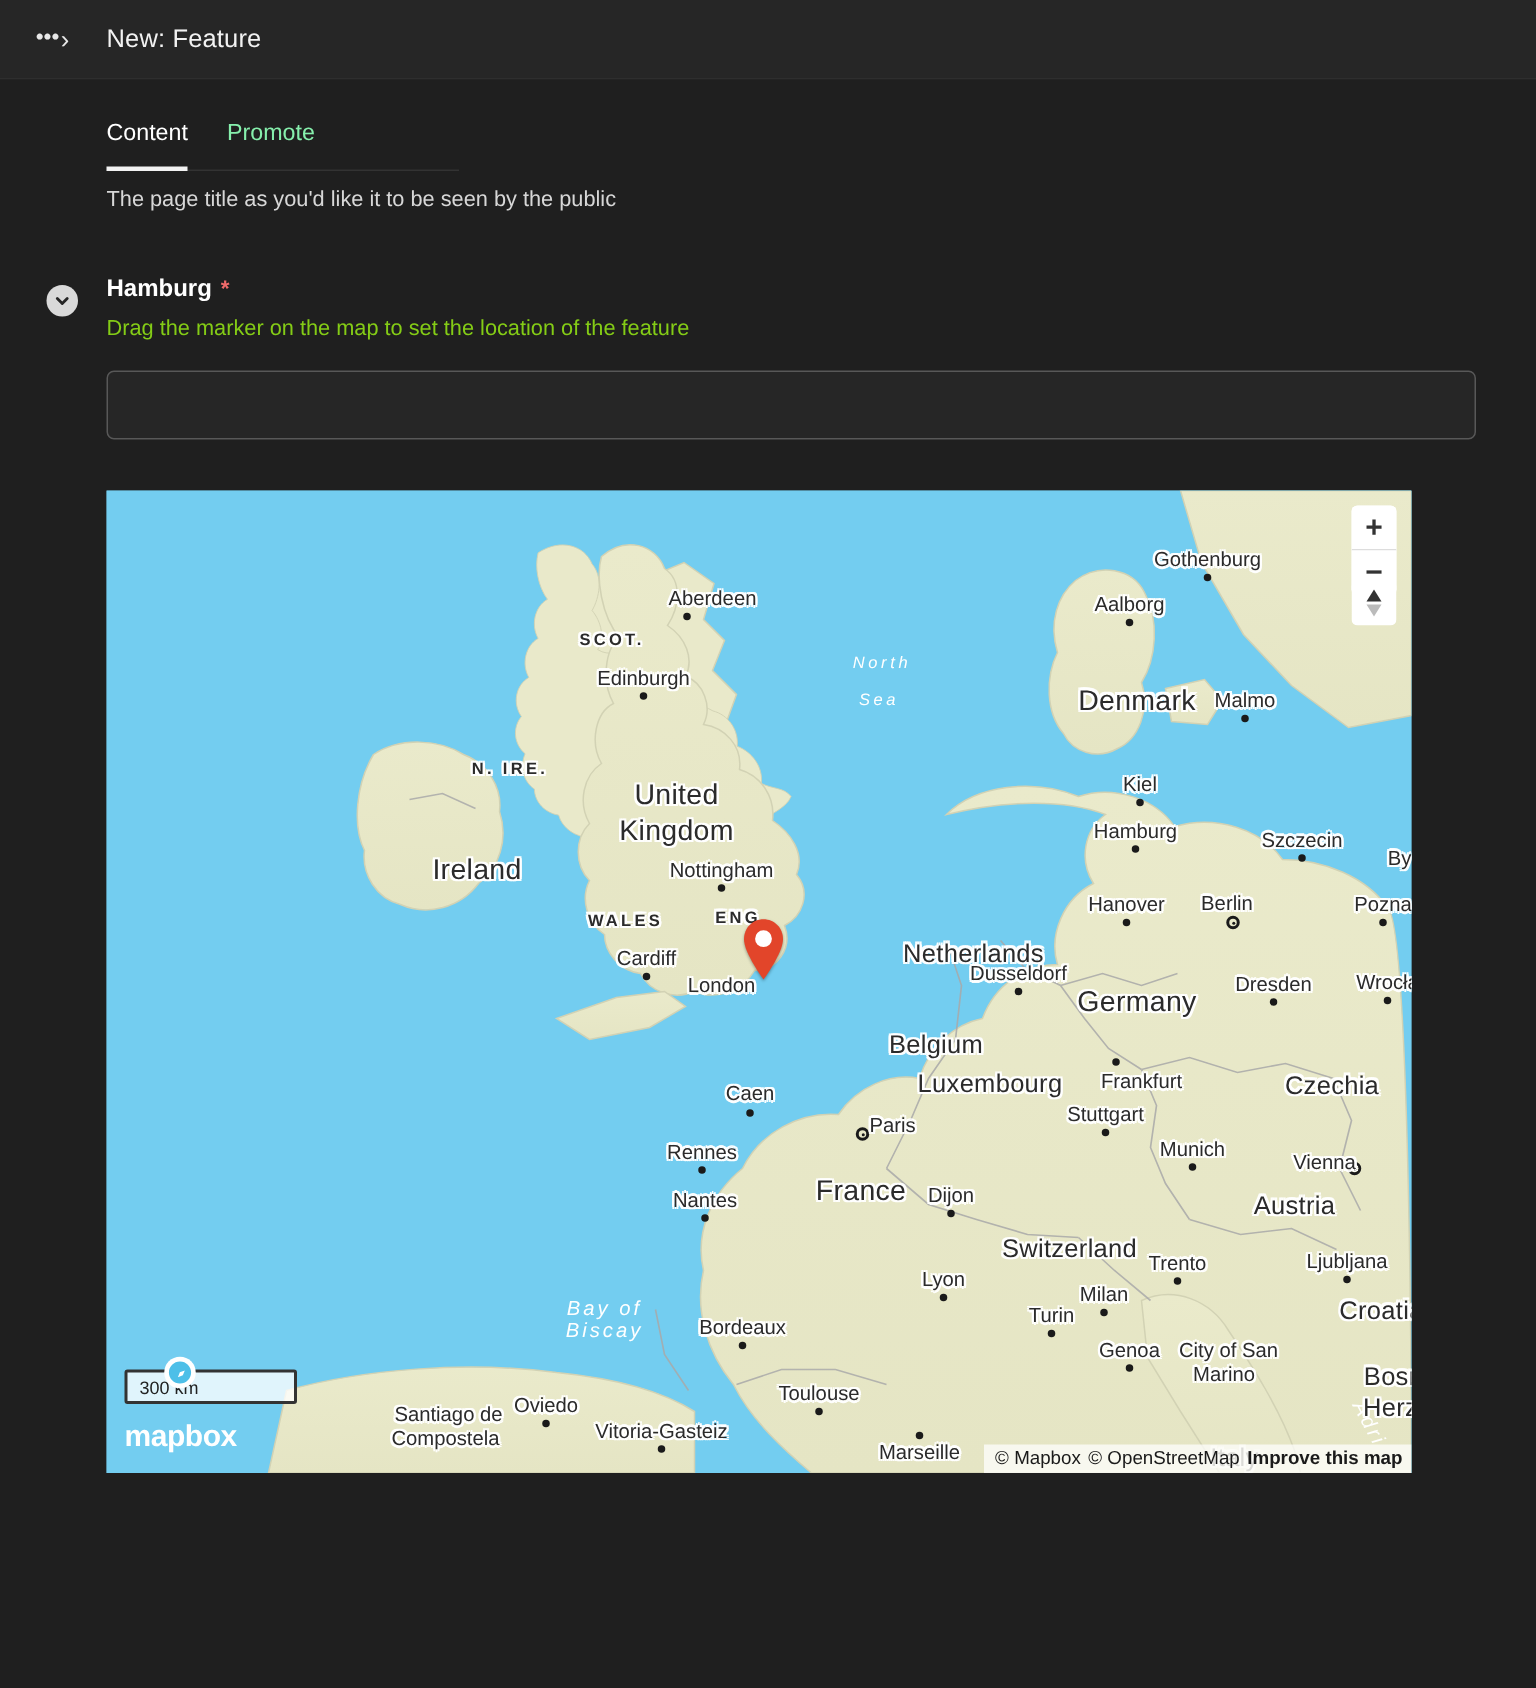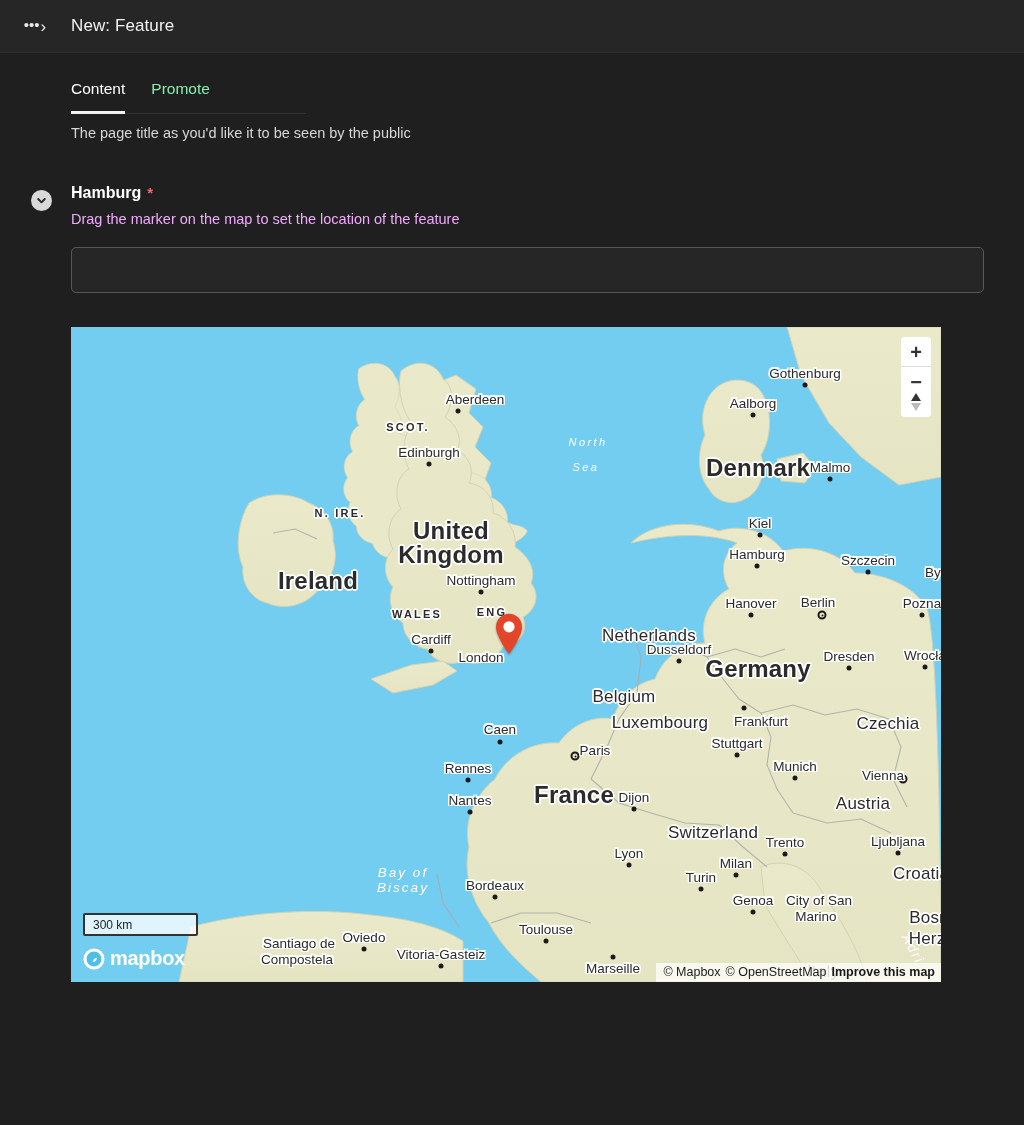--- a/index.html
+++ b/index.html
@@ -108,21 +108,21 @@
     margin-left: 71px;
     color: #ffffff;
     font-size: 16px;
     font-weight: 700;
     display: flex;
     align-items: baseline;
     gap: 6px;
   }
   .req-star { color: #ef6a6a; font-size: 15px; font-weight: 700; }
   .location-help {
-    color: #f0abfc;
+    color: #84cc16;
     font-size: 14.5px;
     margin: 9px 0 0 71px;
   }
   .location-input {
     display: block;
     margin: 20px 0 0 71px;
     width: 913px;
     height: 46px;
     background: #262626;
     border: 1px solid #585858;
@@ -155,21 +155,21 @@
     white-space: nowrap;
     text-shadow:
       -1.4px -1.4px 0 rgba(255,255,255,.95), 1.4px -1.4px 0 rgba(255,255,255,.95),
       -1.4px  1.4px 0 rgba(255,255,255,.95), 1.4px  1.4px 0 rgba(255,255,255,.95),
        0 -1.6px 0 rgba(255,255,255,.95), 0 1.6px 0 rgba(255,255,255,.95),
       -1.6px 0 0 rgba(255,255,255,.95), 1.6px 0 0 rgba(255,255,255,.95);
     transform: translate(-50%, -50%);
     pointer-events: none;
   }
   .mlabel.country { font-size: 17px; font-weight: 400; letter-spacing: .2px; }
-  .mlabel.country.big { font-size: 24px; font-weight: bold; }
+  .mlabel.country.big { font-size: 19px; }
   .mlabel.region { font-size: 11px; font-weight: 700; letter-spacing: 2.2px; }
   .mlabel.city { font-size: 13.5px; font-weight: 400; }
   .mlabel.water {
     color: #ffffff; font-style: italic; font-size: 11px;
     letter-spacing: 2.4px; text-shadow: none; font-weight: 400;
   }
   .mlabel.water.small { font-size: 13.5px; letter-spacing: 2px; }
   .citydot {
     position: absolute; width: 5px; height: 5px; border-radius: 50%;
     background: #1a1a1a; transform: translate(-50%,-50%);
@@ -224,22 +224,23 @@
     border-radius: 2px;
     height: 23px;
     width: 115px;
     color: #222;
     font-size: 12px;
     display: flex; align-items: center;
     padding-left: 8px;
   }
   .mapbox-logo {
     position: absolute; left: 12px; bottom: 12px;
-    display: flex; align-items: center; gap: 5px;
+    display: flex; align-items: center; gap: 21px;
     cursor: pointer;
+    flex-direction: column;
   }
   .mapbox-logo .logo-txt {
     color: #fff; font-size: 20px; font-weight: 700; letter-spacing: -.3px;
     font-family: "Liberation Sans", sans-serif;
   }
   .attrib {
     position: absolute; right: 0; bottom: 0;
     background: rgba(255,255,255,.72);
     font-size: 12.5px;
     color: #1a1a1a;

